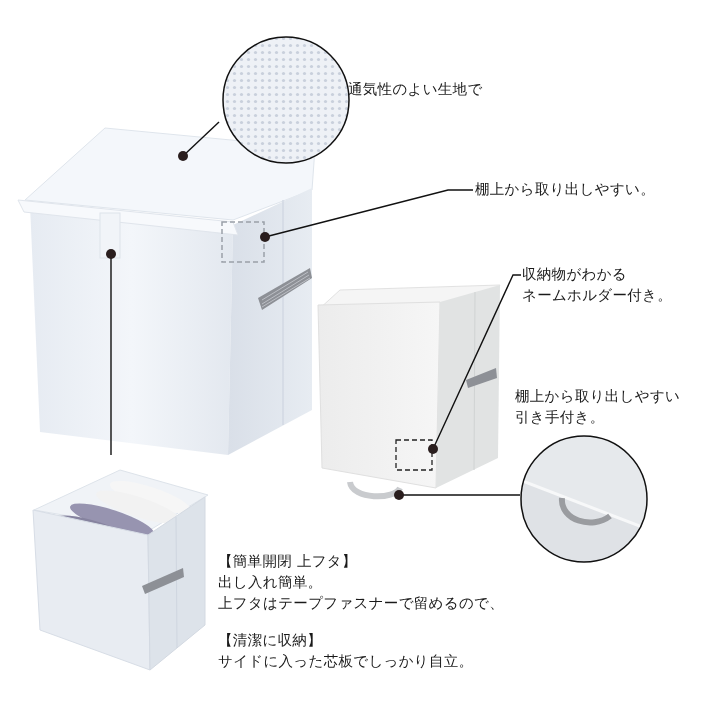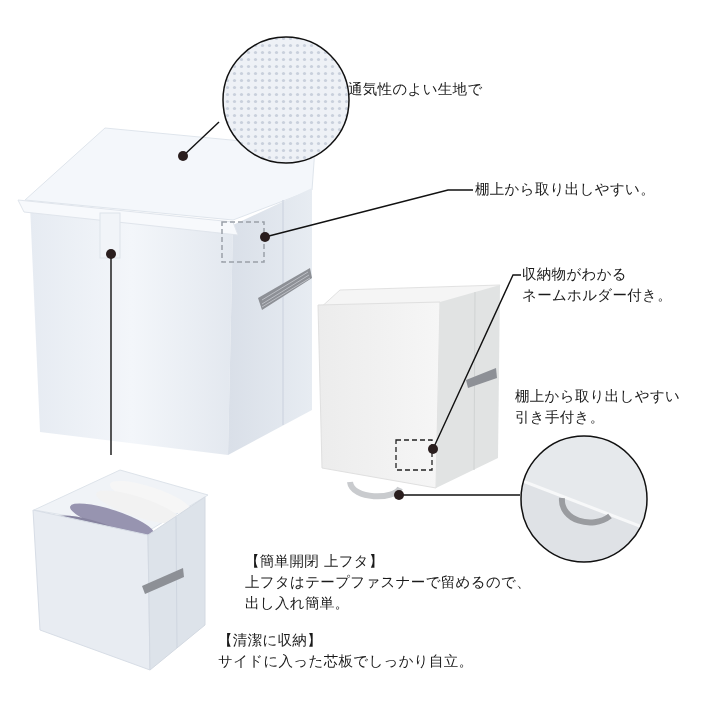--- a/index.html
+++ b/index.html
@@ -120,22 +120,22 @@
 <div class="cap" style="left:522px; top:264px;">
   <span>収納物がわかる</span>
   <span>ネームホルダー付き。</span>
 </div>
 
 <div class="cap" style="left:515px; top:386px;">
   <span>棚上から取り出しやすい</span>
   <span>引き手付き。</span>
 </div>
 
-<div class="cap" style="left:218px; top:551px;margin-left:27px;">
+<div class="cap" style="left:218px; top:551px;">
   <span>【簡単開閉 上フタ】</span>
+  <span>出し入れ簡単。</span>
   <span>上フタはテープファスナーで留めるので、</span>
-  <span>出し入れ簡単。</span>
 </div>
 
 <div class="cap" style="left:218px; top:630px;">
   <span>【清潔に収納】</span>
   <span>サイドに入った芯板でしっかり自立。</span>
 </div>
 
 </body></html>

